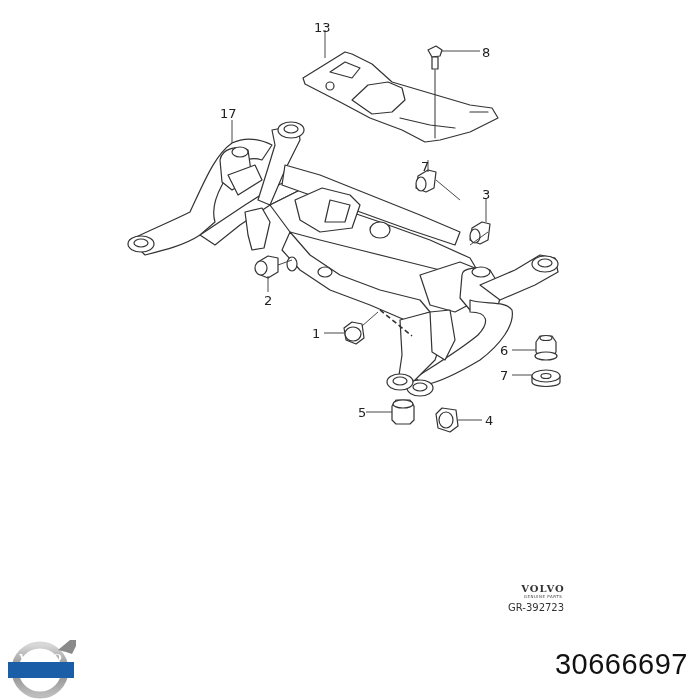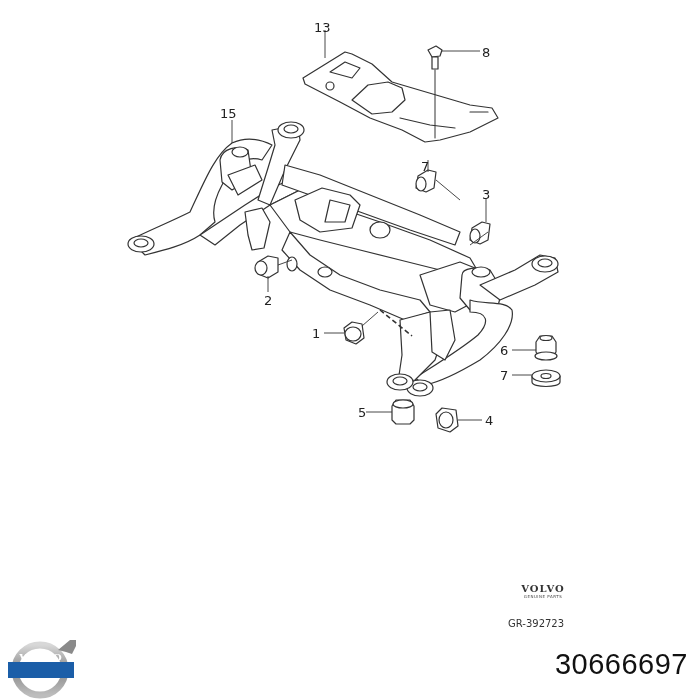--- a/index.html
+++ b/index.html
@@ -3,21 +3,21 @@
   <meta charset="utf-8">
   <style>
     html, body { margin: 0; padding: 0; background: #ffffff; }
     body { width: 700px; height: 700px; position: relative; overflow: hidden;
            font-family: "Liberation Sans", sans-serif; }
     #diagram { position: absolute; left: 0; top: 0; width: 700px; height: 700px; }
     .callout { position: absolute; font-family: "DejaVu Sans", sans-serif; font-size: 13px; color: #222; }
     .brand-block { position: absolute; left: 510px; top: 583px; width: 66px; text-align: center; }
     .brand-name { font-family: "DejaVu Serif", serif; font-weight: bold; font-size: 10px; letter-spacing: 1px; color: #333; display:block; }
     .brand-sub { font-family: "DejaVu Sans", sans-serif; font-size: 4px; color: #444; display:block; letter-spacing: 0.5px; }
-    .gr-code { position: absolute; left: 508px; top: 602px; font-family: "DejaVu Sans", sans-serif; font-size: 10px; color: #333; margin-top: 16px; }
+    .gr-code { position: absolute; left: 508px; top: 602px; font-family: "DejaVu Sans", sans-serif; font-size: 10px; color: #333; }
     .part-number { position: absolute; right: 12px; top: 648px; font-family: "Liberation Sans", sans-serif; font-size: 29px; color: #111; letter-spacing: 0.5px; }
     .logo { position: absolute; left: 6px; top: 630px; width: 72px; height: 70px; }
     .logo-text { position: absolute; left: 8px; top: 652px; width: 66px; text-align: center;
                  font-family: "DejaVu Serif", serif; font-weight: bold; font-size: 10px; color: #fff; letter-spacing: 1px; }
   </style>
 </head>
 <body>
 
 <svg id="diagram" viewBox="0 0 700 700" xmlns="http://www.w3.org/2000/svg">
   <g fill="#ffffff" stroke="#333" stroke-width="1.2" stroke-linejoin="round" stroke-linecap="round">
@@ -137,21 +137,21 @@
     <line x1="436" y1="180" x2="460" y2="200"></line>
     <line x1="488" y1="232" x2="470" y2="245"></line>
     <line x1="278" y1="265" x2="292" y2="260"></line>
     <line x1="362" y1="326" x2="378" y2="312"></line>
     <line x1="380" y1="310" x2="412" y2="336" stroke-dasharray="5,3" stroke-width="1.6"></line>
   </g>
 </svg>
 
 <span class="callout" style="left:314px;top:20px">13</span>
 <span class="callout" style="left:482px;top:45px">8</span>
-<span class="callout" style="left:220px;top:106px">15</span>
+<span class="callout" style="left:220px;top:106px">17</span>
 <span class="callout" style="left:421px;top:159px">7</span>
 <span class="callout" style="left:482px;top:187px">3</span>
 <span class="callout" style="left:264px;top:293px">2</span>
 <span class="callout" style="left:312px;top:326px">1</span>
 <span class="callout" style="left:500px;top:343px">6</span>
 <span class="callout" style="left:500px;top:368px">7</span>
 <span class="callout" style="left:358px;top:405px">5</span>
 <span class="callout" style="left:485px;top:413px">4</span>
 
 <div class="brand-block">

